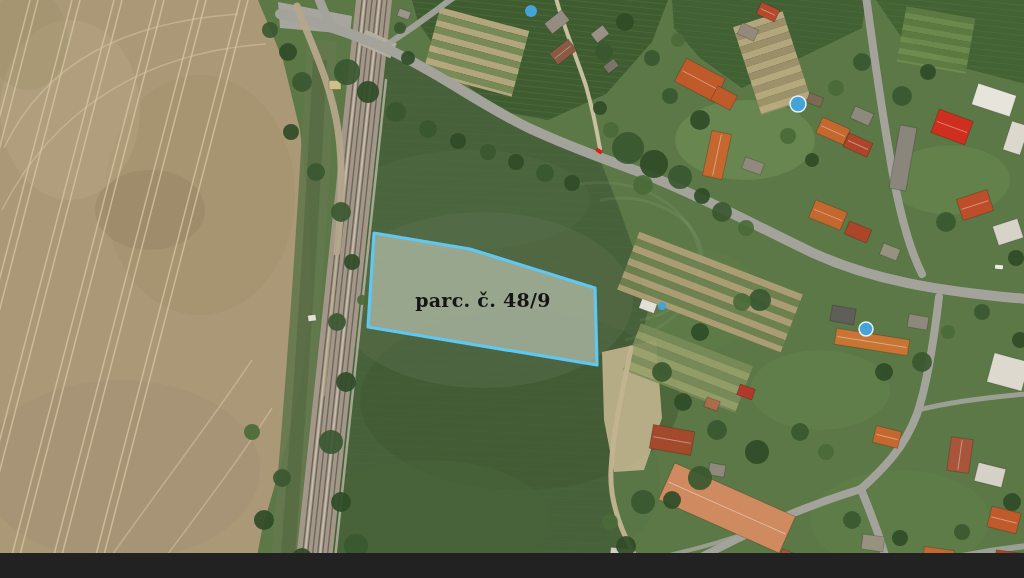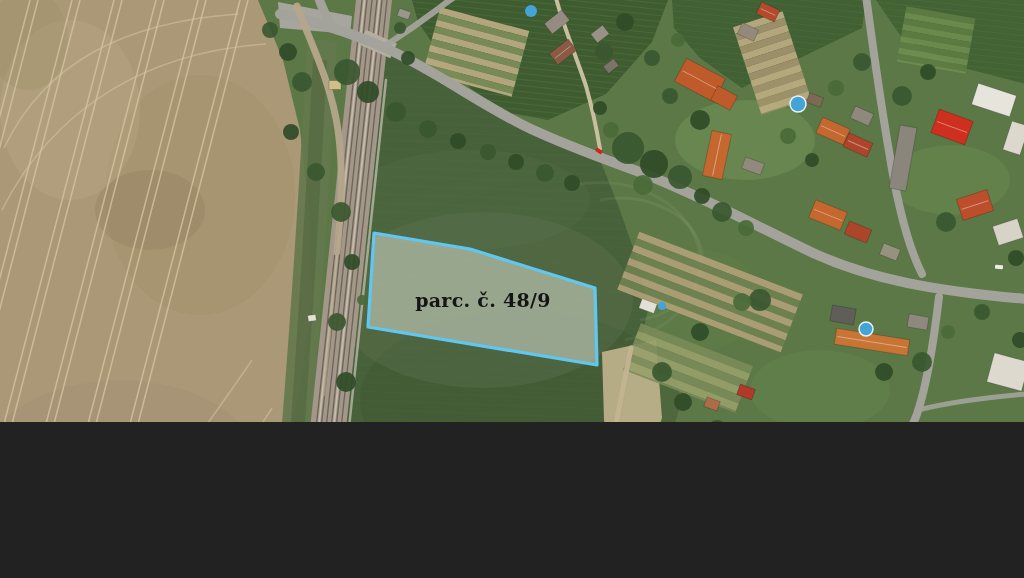--- a/index.html
+++ b/index.html
@@ -1,16 +1,16 @@
 <!DOCTYPE html>
 <html><head>
 <meta charset="utf-8">
 <style>
   html,body{margin:0;padding:0;background:#222;}
-  .map-stage{width:1024px;height:422px;position:relative;overflow:hidden;
+  .map-stage{width:1024px;height:553px;position:relative;overflow:hidden;
     font-family:"DejaVu Serif","Liberation Serif",serif;}
   svg{display:block;}
   text.parcel-label{font-family:"DejaVu Serif","Liberation Serif",serif;
     font-weight:600;fill:#151515;letter-spacing:.3px;}
 </style>
 </head>
 <body>
 
 <div class="map-stage">
 <svg viewBox="0 0 1024 578" width="1024" height="578">

